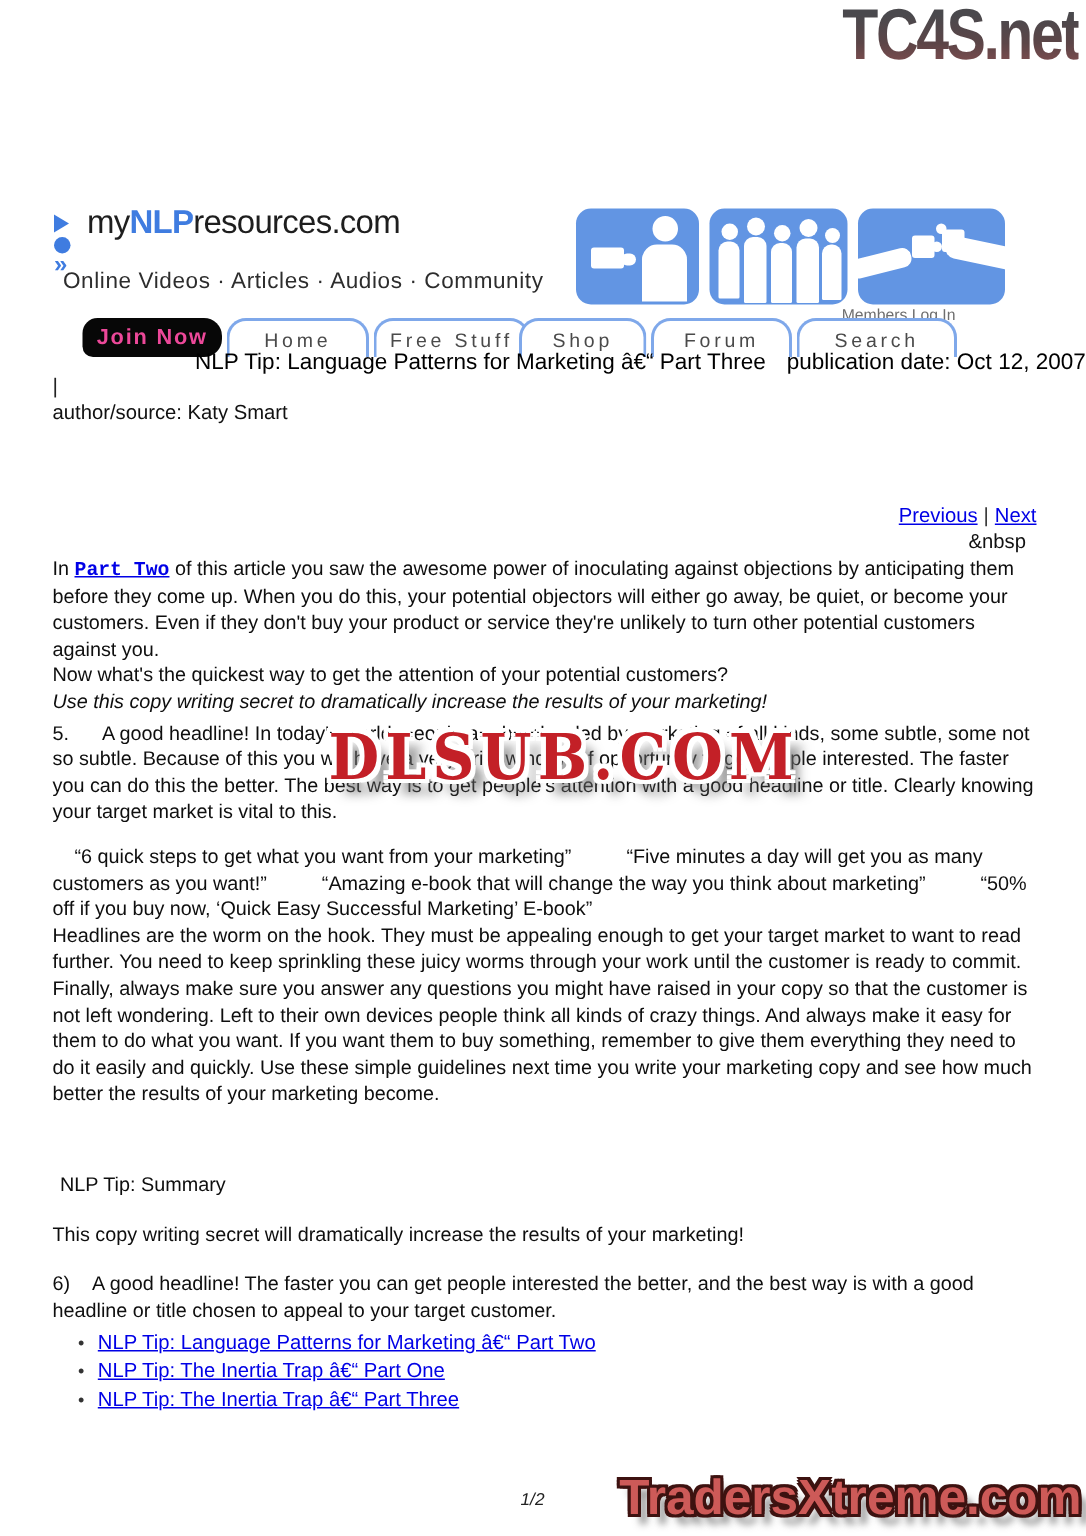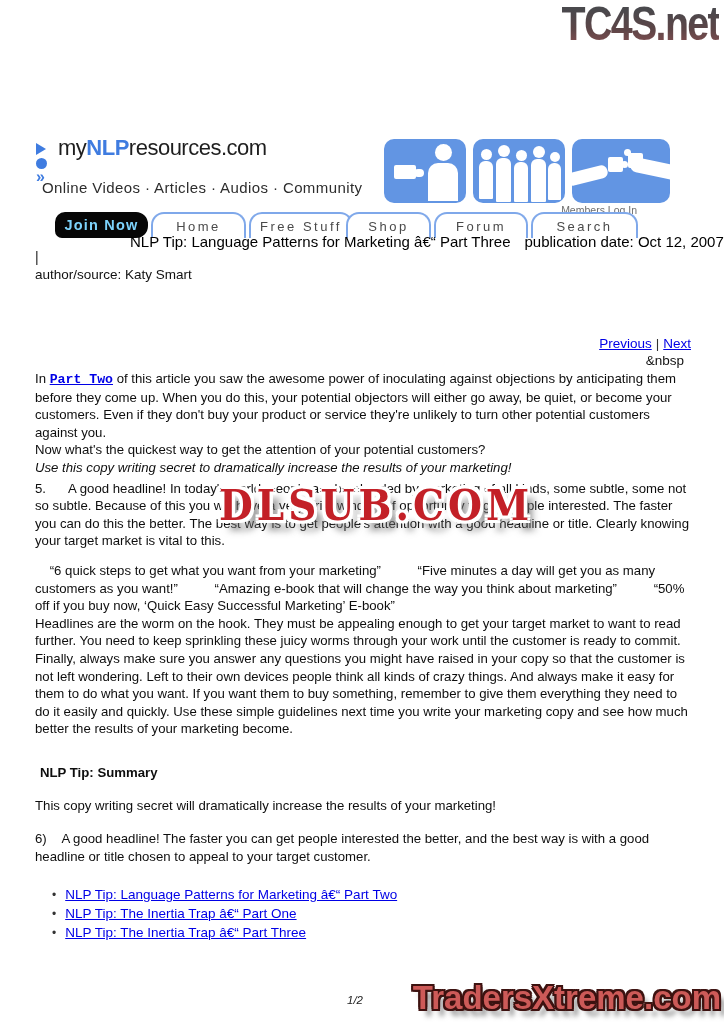--- a/index.html
+++ b/index.html
@@ -49,21 +49,21 @@
   .arm-r{width:48px;height:15px;right:-8px;top:22px;border-radius:7px;transform:rotate(12deg);}
   .pz1{width:15px;height:15px;left:36px;top:18px;border-radius:2px;}
   .pz2{width:15px;height:15px;left:56px;top:14px;border-radius:2px;}
   .nub1{width:7px;height:7px;border-radius:50%;left:49px;top:22px;}
   .nub2{width:7px;height:7px;border-radius:50%;left:52px;top:10px;}
   .members{position:absolute;left:384px;top:204px;width:253px;text-align:right;
         font-size:10.5px;color:#6e6e6e;}
 
   
   .join{position:absolute;left:55px;top:212px;width:93px;height:26px;background:#070707;
-        border-radius:10px 12px 12px 7px;color:#7dd3fc;font-weight:bold;font-size:14.5px;
+        border-radius:10px 12px 12px 7px;color:#ec4899;font-weight:bold;font-size:14.5px;
         letter-spacing:1.2px;display:flex;align-items:center;justify-content:center;cursor:pointer;}
   .tab{position:absolute;top:212px;height:26px;background:#fff;border:2px solid #7fa8ea;
         border-bottom:none;border-radius:13px 13px 0 0;box-sizing:border-box;display:flex;
         align-items:center;justify-content:center;font-size:13px;color:#4a4a4a;
         letter-spacing:2.5px;cursor:pointer;}
   .tab.home{left:151px;width:95px}.tab.free{left:249px;width:104px}
   .tab.shop{left:346px;width:85px}.tab.forum{left:434px;width:94px}
   .tab.search{left:531px;width:107px}
 
   
@@ -78,21 +78,21 @@
   .sep{padding:0 4px;color:#333;}
   .nbspline{position:absolute;right:40px;top:353px;font-size:13.5px;color:#111;text-align:center;}
 
   
   .body{position:absolute;left:35px;top:370px;width:658px;font-size:13.2px;
         line-height:17.6px;color:#0e0e0e;}
   .body a.ptwo{font-weight:bold;font-family:Liberation Mono, monospace;}
   .italic{font-style:italic;}
   .p5{margin-top:3px;}
   .quotes{margin-top:12px;white-space:pre-wrap;}
-  .summary{margin-top:26px;font-weight:bold;padding-left:5px;}
+  .summary{margin-top:43px;font-weight:normal;padding-left:5px;}
   .thiscopy{margin-top:16px;}
   .six{margin-top:15px;}
 
   .related{position:absolute;left:52px;top:886px;font-size:13.5px;line-height:17.5px;}
   .related .li{display:flex;align-items:baseline;margin-bottom:0.5px;}
   .related .b{color:#333;margin-right:9px;font-size:12px;}
 
   .pagecount{position:absolute;left:347px;top:994px;font-size:11.5px;font-style:italic;color:#222;}
 </style>
 </head>

